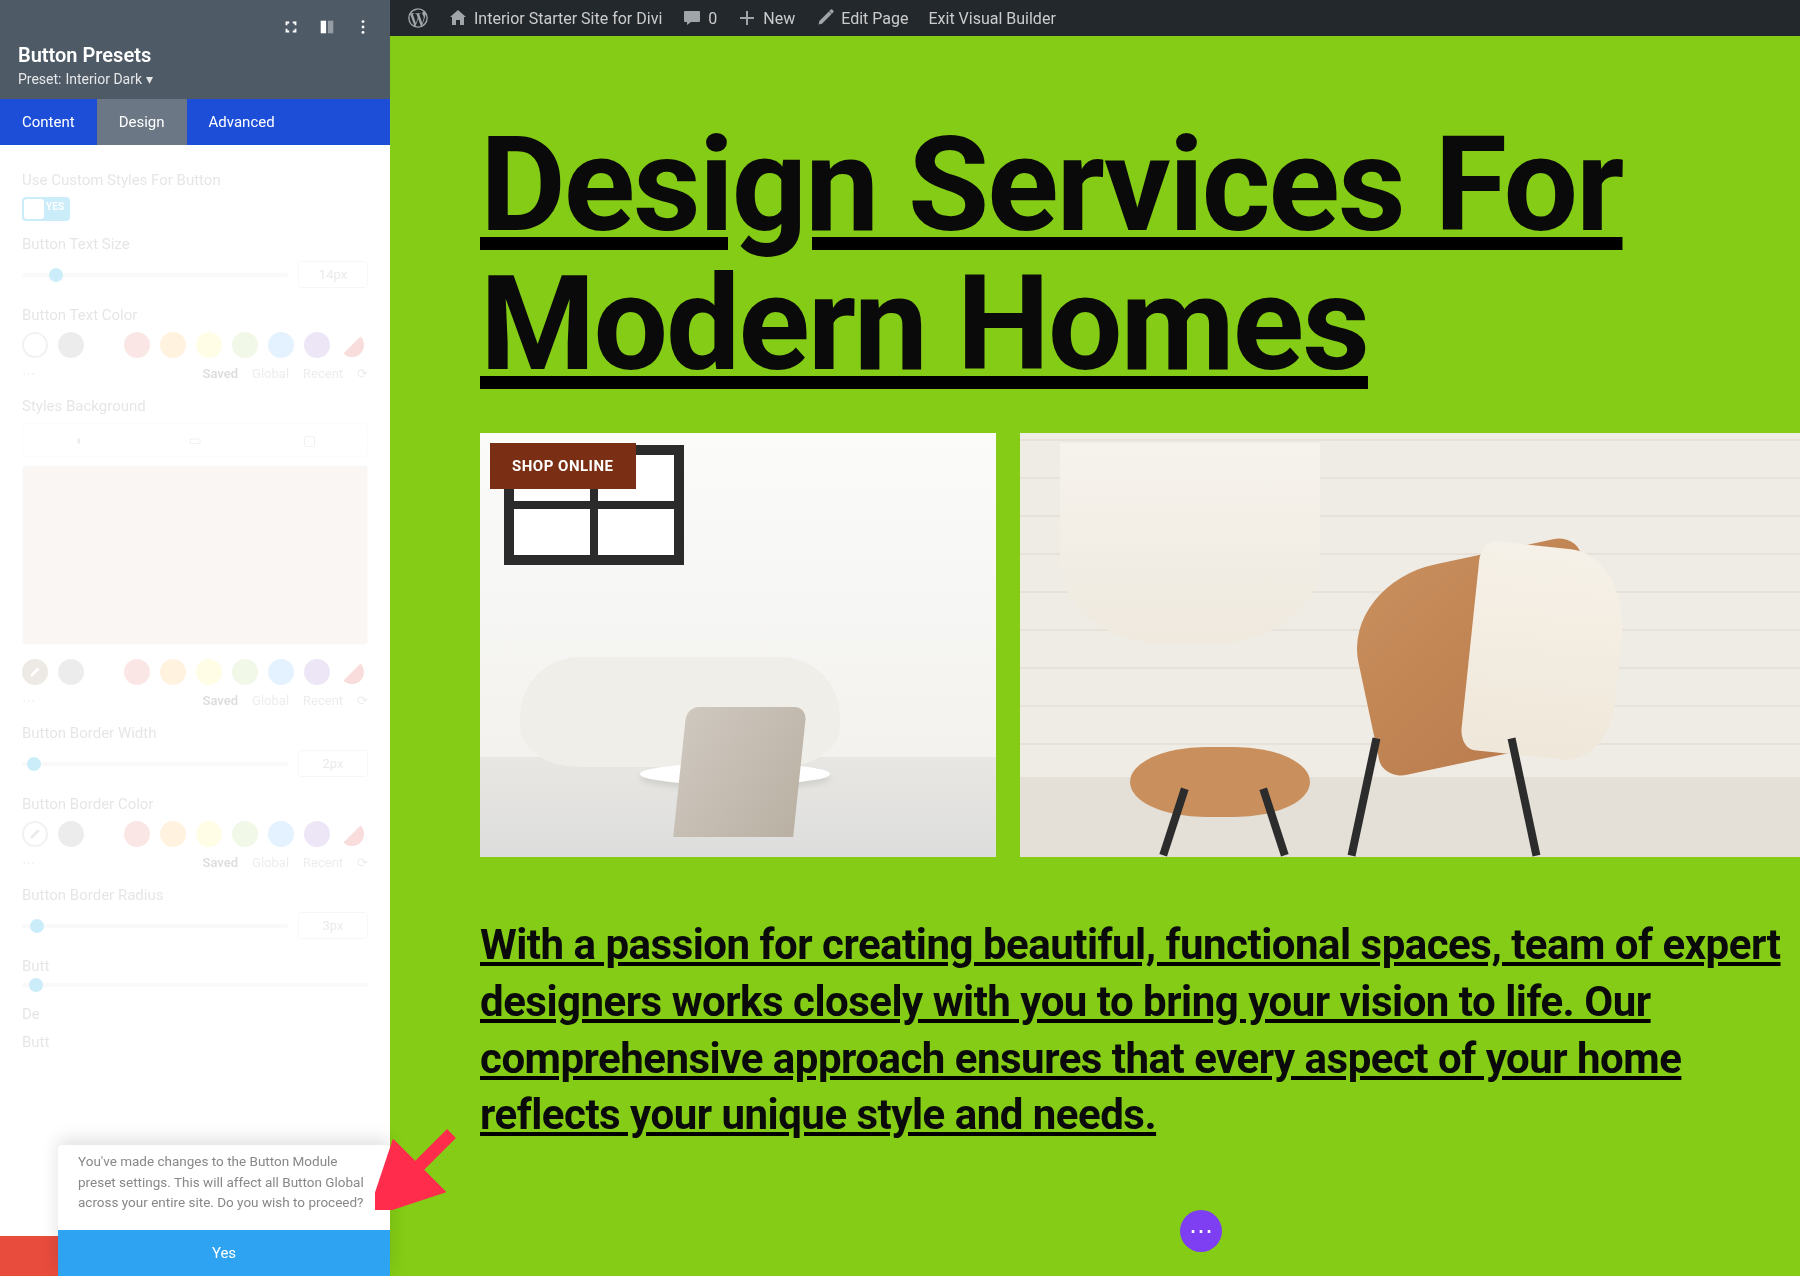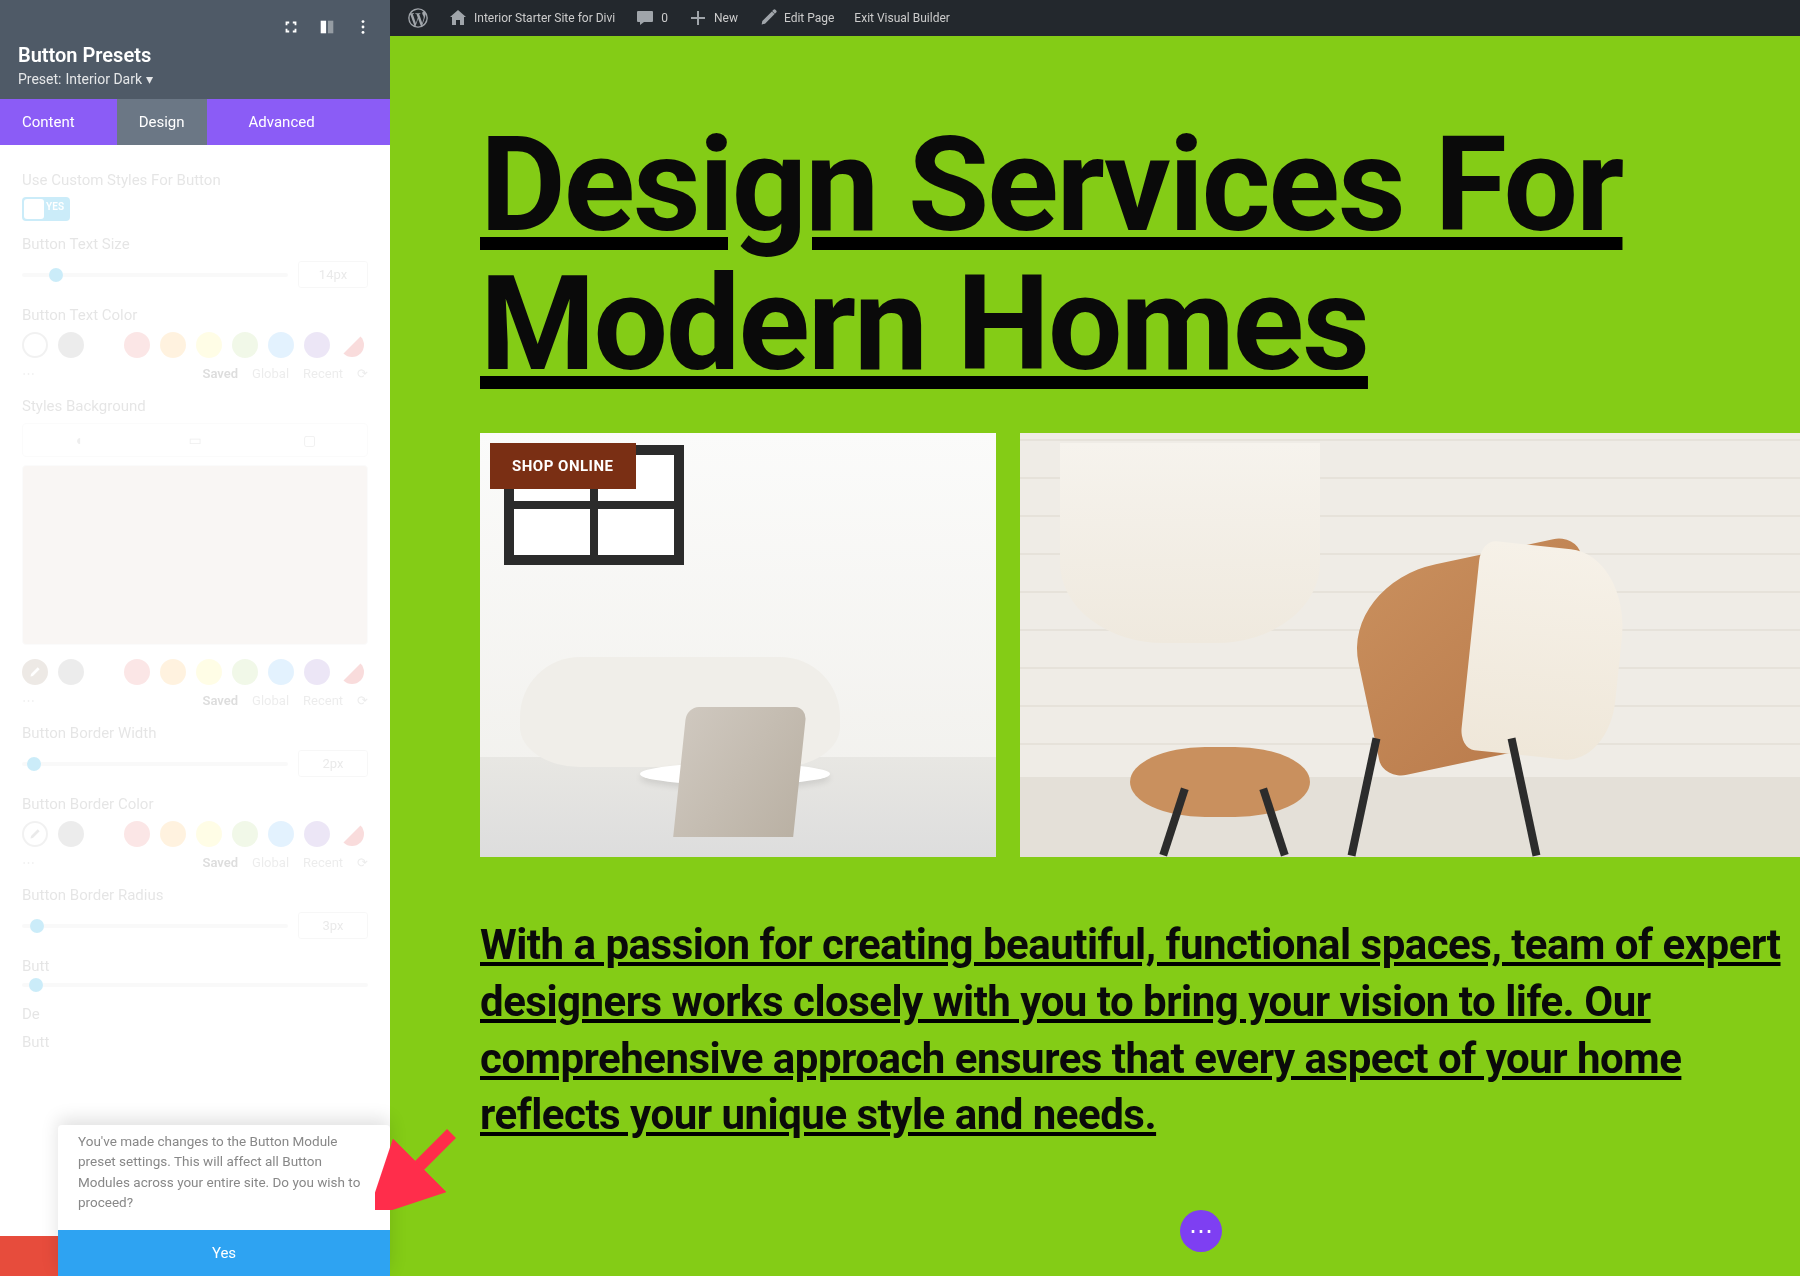--- a/index.html
+++ b/index.html
@@ -1,20 +1,20 @@
 <!DOCTYPE html>
 <html><head>
 <meta charset="utf-8">
 <style>
 * { margin: 0; padding: 0; box-sizing: border-box; font-family: -apple-system, BlinkMacSystemFont, "Segoe UI", Roboto, sans-serif; }
 body { width: 1800px; height: 1276px; overflow: hidden; background: #f5f5f5; position: relative; }
 
 
 .wp-admin-bar { position: absolute; top: 0; left: 390px; right: 0; height: 36px; background: #23282d; display: flex; align-items: center; padding: 0 8px; gap: 0; }
-.wp-item { display: flex; align-items: center; gap: 6px; padding: 0 10px; height: 100%; color: #ccc; font-size: 12px; cursor: pointer; }
+.wp-item { display: flex; align-items: center; gap: 6px; padding: 0 10px; height: 100%; color: #ccc; font-size: 16px; cursor: pointer; }
 .wp-icon { width: 20px; height: 20px; display: flex; align-items: center; justify-content: center; fill: #a0a5aa; color: #a0a5aa; }
 .wp-icon svg { width: 100%; height: 100%; }
 
 
 .preview { position: absolute; top: 36px; left: 390px; right: 0; bottom: 0; background: #84cc16; overflow: hidden; text-decoration: underline; }
 .hero-title { font-size: 132px; font-weight: 700; letter-spacing: -2px; line-height: 1.05; color: #0a0a0a; padding: 80px 0 40px 90px; }
 .img-row { display: flex; gap: 24px; padding: 0 0 40px 90px; }
 .img-card { position: relative; background: #f2f1ed; }
 .img-card.one { width: 516px; height: 424px; }
 .img-card.two { width: 780px; height: 424px; }
@@ -22,21 +22,21 @@
 .body-text { font-size: 42px; font-weight: 700; line-height: 1.35; color: #0a0a0a; padding: 20px 0 0 90px; letter-spacing: -0.5px; }
 .fab { position: absolute; bottom: 24px; left: 790px; width: 42px; height: 42px; border-radius: 50%; background: #7e3ff2; display: flex; align-items: center; justify-content: center; color: #fff; font-size: 24px; }
 
 
 .sidebar { position: absolute; top: 0; left: 0; width: 390px; height: 100%; background: #fff; }
 .sb-header { background: #4f5a67; padding: 14px 18px 12px 18px; color: #fff; display: flex; align-items: flex-start; justify-content: space-between; }
 .sb-title { font-size: 20px; font-weight: 600; margin-top: 29px; }
 .sb-sub { font-size: 14px; opacity: 0.85; margin-top: 4px; display: flex; align-items: center; gap: 4px; }
 .sb-header-icons { display: flex; gap: 18px; align-items: center; margin-top: 4px; }
 .sb-header-icons .ic { width: 18px; height: 18px; fill: #cfd3d8; }
-.sb-tabs { display: flex; background: #8b5cf6; gap: 20px; }
+.sb-tabs { display: flex; background: #1d4ed8; }
 .sb-tab { flex: 0 0 auto; padding: 14px 22px; font-size: 15px; color: #fff; cursor: pointer; }
 .sb-tab.active { background: #6b7785; }
 .sb-body { position: relative; height: calc(100% - 120px); overflow: hidden; }
 .sb-overlay { position: absolute; inset: 0; background: rgba(255,255,255,0.75); z-index: 2; }
 .sb-content { padding: 16px 22px 22px 22px; color: #999; }
 .section-row { display: flex; justify-content: space-between; align-items: center; font-size: 17px; color: #6aa9d6; padding: 6px 0 18px 0; }
 .section-row .chev { color: #bdbdbd; }
 .lbl { font-size: 15px; color: #999; margin: 10px 0 8px 0; }
 .toggle { width: 48px; height: 24px; border-radius: 4px; background: #33b5e5; position: relative; display: inline-block; }
 .toggle .knob { position: absolute; left: 2px; top: 2px; width: 20px; height: 20px; background: #fff; border-radius: 3px; }
@@ -338,21 +338,21 @@
       <div class="lbl">Butt</div>
     </div>
   </div>
 
   <div class="footer-bar">
     <div class="footer-red"></div>
     <div class="footer-body"></div>
   </div>
 
   <div class="confirm">
-    <div class="confirm-body">You've made changes to the Button Module preset settings. This will affect all Button Modules across your entire site. Do you wish to proceed?</div>
+    <div class="confirm-body">You've made changes to the Button Module preset settings. This will affect all Button Global across your entire site. Do you wish to proceed?</div>
     <div class="confirm-yes">Yes</div>
   </div>
 </div>
 
 <div class="arrow">
   <svg viewBox="0 0 100 100">
       <defs>
         <marker id="ah" markerWidth="6" markerHeight="6" refX="3" refY="3" orient="auto">
           <path d="M0,0 L6,3 L0,6 z" fill="#ff2d4b"></path>
         </marker>

